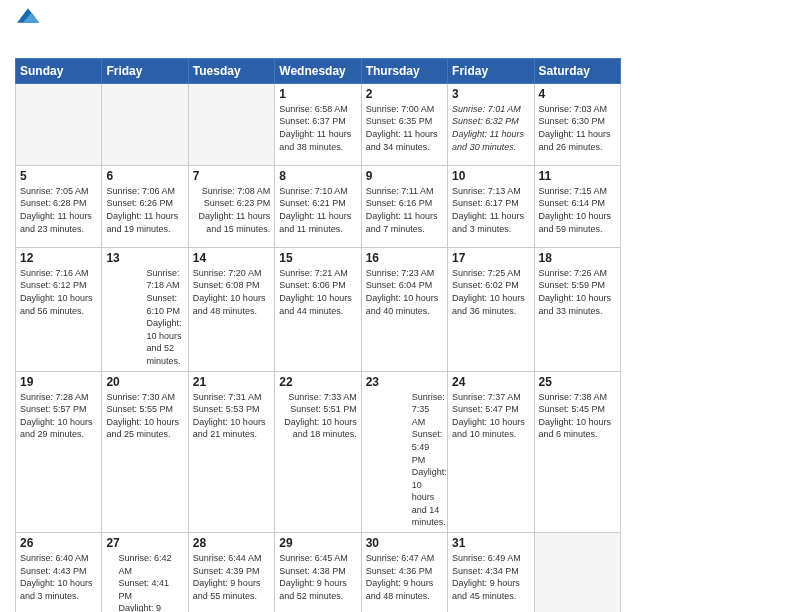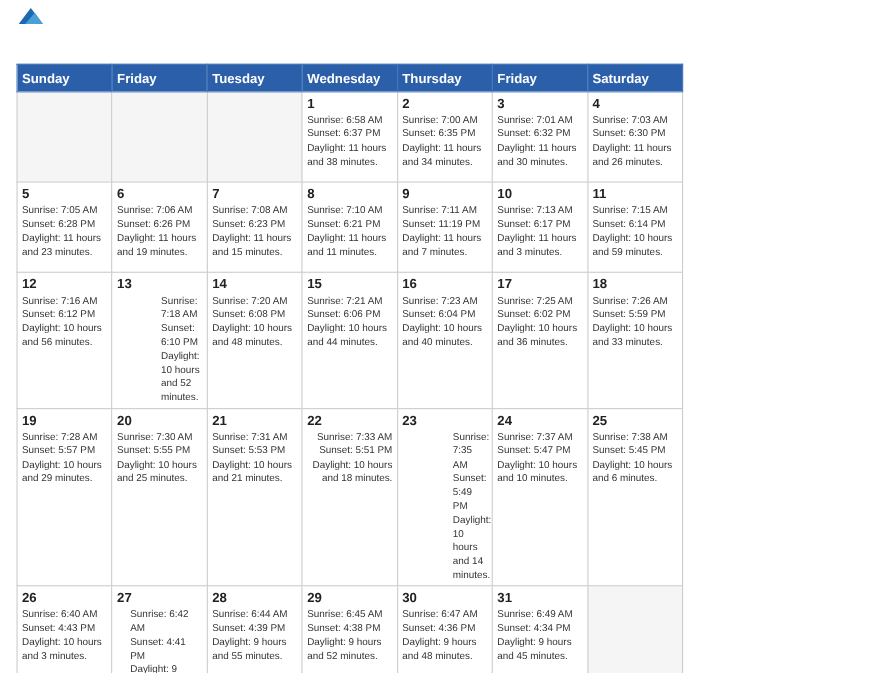--- a/index.html
+++ b/index.html
@@ -148,21 +148,21 @@
           </td>
           <td>
             <span class="day-number">2</span>
             <div class="day-info" style="white-space: pre-line;">Sunrise: 7:00 AM
 Sunset: 6:35 PM
 Daylight: 11 hours
 and 34 minutes.</div>
           </td>
           <td>
             <span class="day-number">3</span>
-            <div class="day-info" style="white-space: pre-line;">Sunrise: 7:01 AM
+            <div class="day-info" style="white-space: pre-line; font-style: italic;">Sunrise: 7:01 AM
 Sunset: 6:32 PM
 Daylight: 11 hours
 and 30 minutes.</div>
           </td>
           <td>
             <span class="day-number">4</span>
             <div class="day-info" style="white-space: pre-line;">Sunrise: 7:03 AM
 Sunset: 6:30 PM
 Daylight: 11 hours
 and 26 minutes.</div>
@@ -178,36 +178,36 @@
           </td>
           <td>
             <span class="day-number">6</span>
             <div class="day-info" style="white-space: pre-line;">Sunrise: 7:06 AM
 Sunset: 6:26 PM
 Daylight: 11 hours
 and 19 minutes.</div>
           </td>
           <td>
             <span class="day-number">7</span>
-            <div class="day-info" style="white-space: pre-line;">Sunrise: 7:08 AM
+            <div class="day-info" style="white-space: pre-line; text-align: right;">Sunrise: 7:08 AM
 Sunset: 6:23 PM
 Daylight: 11 hours
 and 15 minutes.</div>
           </td>
           <td>
             <span class="day-number">8</span>
             <div class="day-info" style="white-space: pre-line;">Sunrise: 7:10 AM
 Sunset: 6:21 PM
 Daylight: 11 hours
 and 11 minutes.</div>
           </td>
           <td>
             <span class="day-number">9</span>
             <div class="day-info" style="white-space: pre-line;">Sunrise: 7:11 AM
-Sunset: 11:19 PM
+Sunset: 6:16 PM
 Daylight: 11 hours
 and 7 minutes.</div>
           </td>
           <td>
             <span class="day-number">10</span>
             <div class="day-info" style="white-space: pre-line;">Sunrise: 7:13 AM
 Sunset: 6:17 PM
 Daylight: 11 hours
 and 3 minutes.</div>
           </td>

